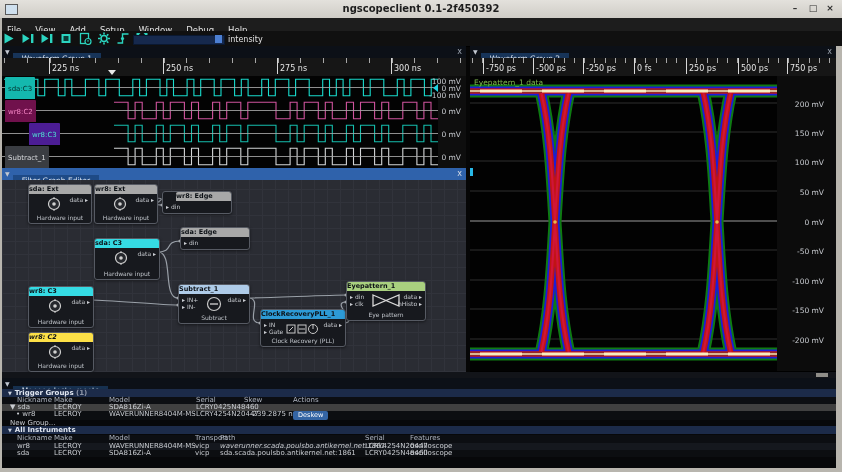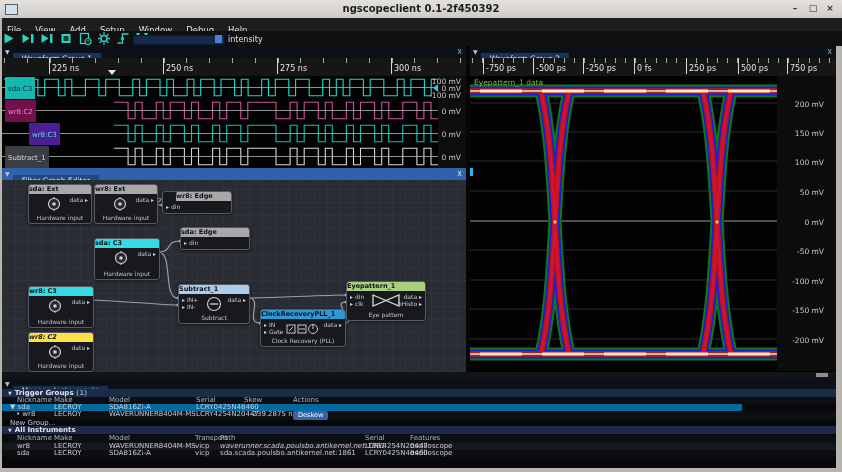--- a/index.html
+++ b/index.html
@@ -425,21 +425,21 @@
   </div>
   <div id="tg-table">
       <div class="thead" style="position: absolute; left: 0px; top: 25px; width: 834px; height: 7px; background: rgb(12, 14, 18);">
         <span style="left: 15px;">Nickname</span>
         <span style="left: 52px;">Make</span>
         <span style="left: 107px;">Model</span>
         <span style="left: 194px;">Serial</span>
         <span style="left: 242px;">Skew</span>
         <span style="left: 291px;">Actions</span>
       </div>
-      <div class="trow" style="position: absolute; left: 0px; top: 32px; width: 740px; height: 7px; background: #0369a1; text-decoration: underline;">
+      <div class="trow" style="position: absolute; left: 0px; top: 32px; width: 834px; height: 7px; background: #404040; text-decoration: underline;">
         <span style="left: 8px;">▼ sda</span>
         <span style="left: 52px;">LECROY</span>
         <span style="left: 107px;">SDA816Zi-A</span>
         <span style="left: 194px;">LCRY0425N48460</span>
       </div>
       <div class="trow" style="position: absolute; left: 0px; top: 39px; width: 834px; height: 9px; background: rgb(12, 14, 17);">
         <span style="left: 14px;">• wr8</span>
         <span style="left: 52px;">LECROY</span>
         <span style="left: 107px;">WAVERUNNER8404M-MS</span>
         <span style="left: 194px;">LCRY4254N20447</span>

